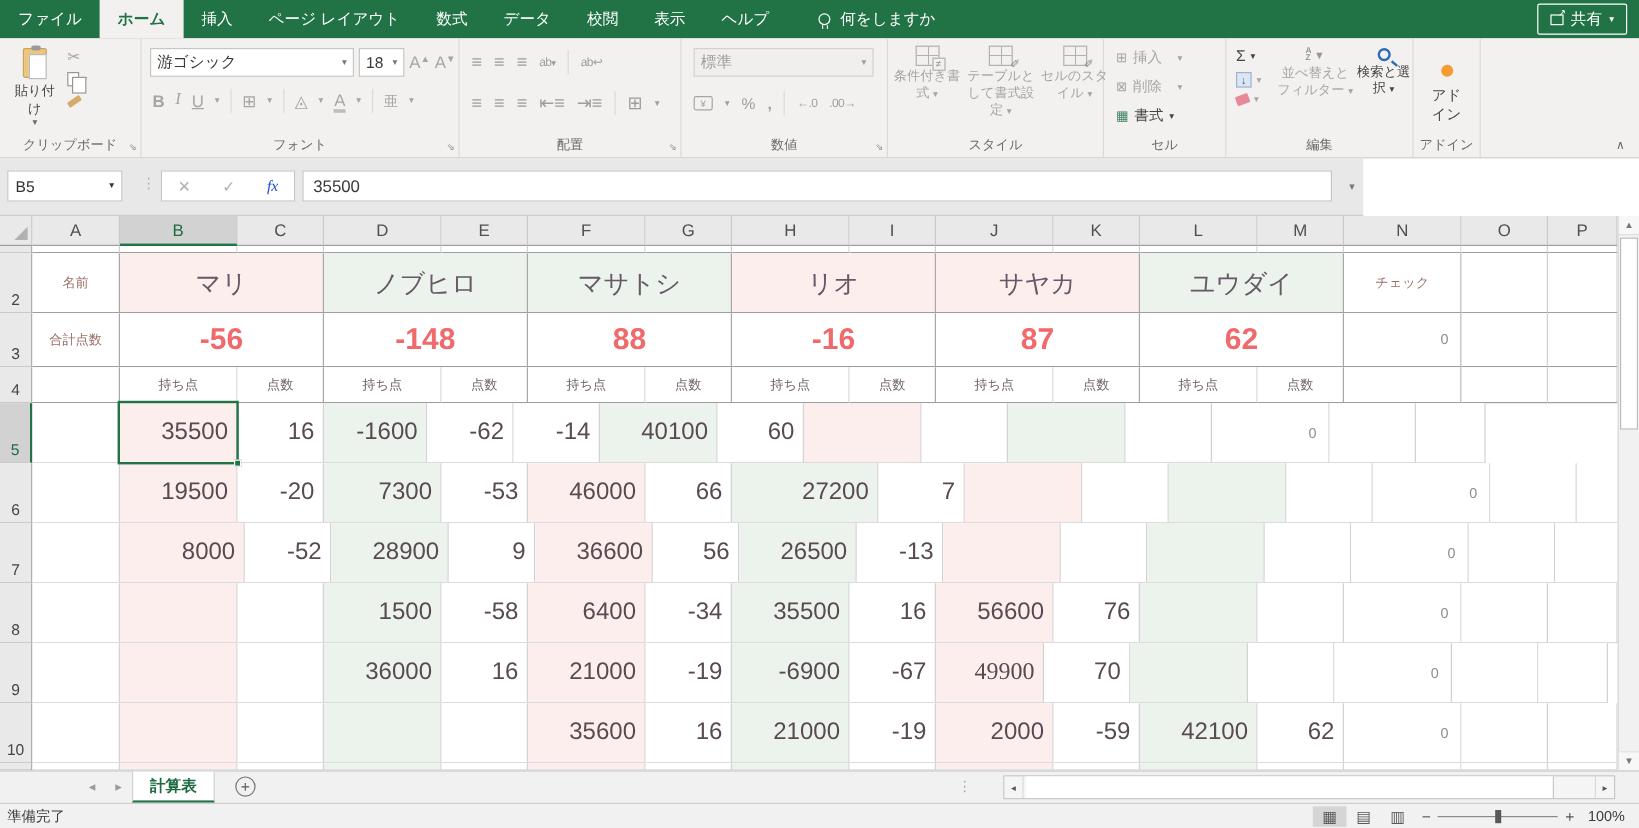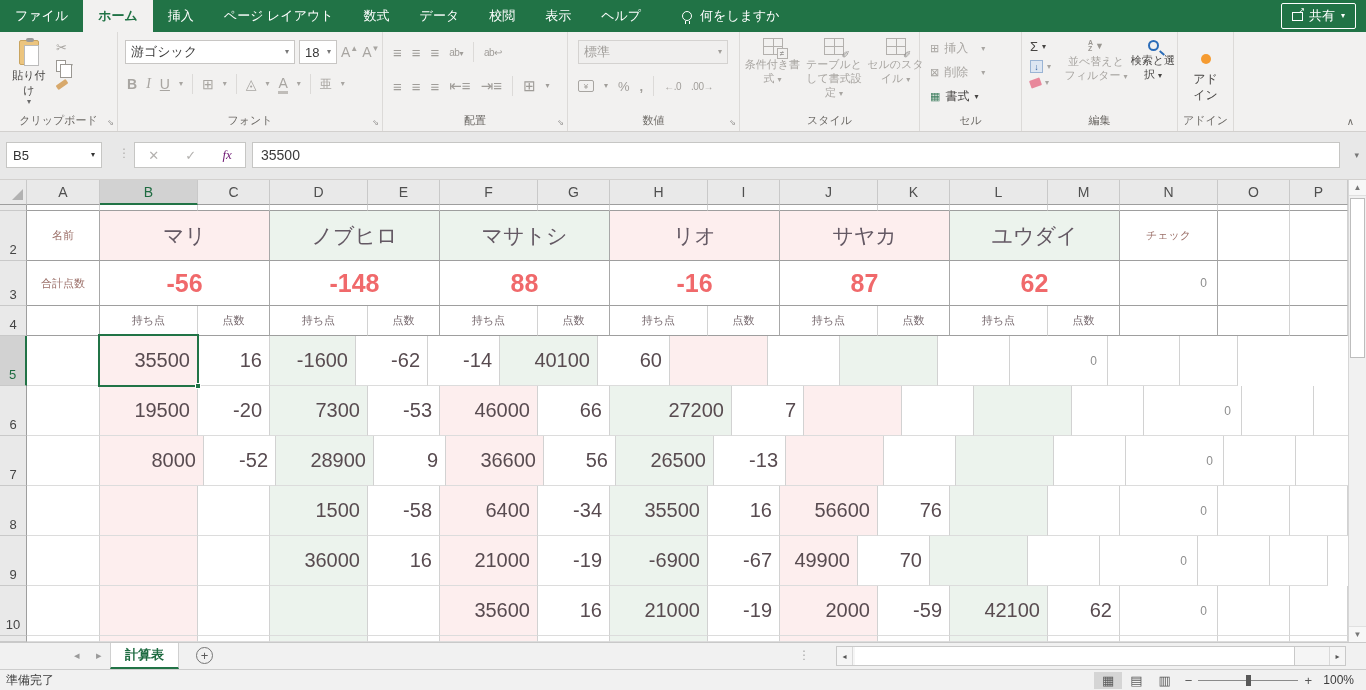--- a/index.html
+++ b/index.html
@@ -72,26 +72,26 @@
 .edbtn{position:absolute;top:8px;display:flex;flex-direction:column;align-items:center;gap:3px}
 .azic{display:flex;flex-direction:column;font-size:7px;line-height:6px;color:#9a9792;font-weight:bold}
 .funnel{color:#9a9792;font-size:9px}
 .mag{width:11px;height:11px;border:2px solid #2b6cb8;border-radius:50%;position:relative}
 .mag::after{content:"";position:absolute;left:9px;top:10px;width:6px;height:2px;background:#2b6cb8;transform:rotate(40deg)}
 .addin-dot{position:absolute;left:50%;top:22px;transform:translateX(-50%);width:10px;height:10px;border-radius:50%;background:#f59b31}
 .addin-lbl{position:absolute;left:0;right:0;top:40px;text-align:center;font-size:12px;color:#474543;line-height:1.3;white-space:pre-line}
 .ribcollapse{position:absolute;right:12px;bottom:4px;font-size:10px;color:#6c6965}
 
 
-.fbar{position:absolute;top:132px;left:0;width:1366px;height:48px;background:#e8e8e8;border-bottom:1px solid #d2d0ce}
+.fbar{position:absolute;top:132px;left:0;width:1136px;height:48px;background:#e8e8e8;border-bottom:1px solid #d2d0ce}
 .namebox{position:absolute;left:6px;top:10px;width:96px;height:26px;background:#fff;border:1px solid #c6c6c4;display:flex;align-items:center;justify-content:space-between;padding:0 6px;font-size:13px;color:#333}
 .fdots{position:absolute;left:118px;top:14px;color:#b0aeac;font-size:12px}
 .fxbox{position:absolute;left:134px;top:10px;width:112px;height:26px;background:#fff;border:1px solid #c6c6c4;display:flex;align-items:center;justify-content:space-around;font-size:13px}
 .fxbox .x{color:#b3b1af}.fxbox .ck{color:#b3b1af}
-.fxbox .fx{font-family:"Liberation Serif",serif;font-style:italic;color:#701a75}
+.fxbox .fx{font-family:"Liberation Serif",serif;font-style:italic;color:#1d4ed8}
 .finput{position:absolute;left:252px;top:10px;right:26px;height:26px;background:#fff;border:1px solid #c6c6c4;display:flex;align-items:center;padding:0 8px;font-size:14px;color:#3a3a3a}
 .fexp{position:absolute;right:7px;top:18px;font-size:9px;color:#777}
 
 
 .grid{position:absolute;top:180px;left:0;width:1366px;height:462px;background:#fff;overflow:hidden}
 .hdrrow{display:flex}
 .ch{height:25px;flex:none;display:flex;align-items:center;justify-content:center;background:#e9e9e9;border-right:1px solid #c9c9c9;border-bottom:1px solid #9e9e9e;font-size:14px;color:#4f4f4f}
 .ch.sel{background:#d2d2d2;color:#1e6b41;border-bottom:2px solid #217346}
 .ch0{position:relative}
 .ch0::after{content:"";position:absolute;right:3px;bottom:4px;border-left:11px solid transparent;border-bottom:11px solid #b2b2b2}
@@ -529,21 +529,21 @@
           <div class="rh">9</div>
           <div class="cell " style="width: 73px;"></div>
           <div class="cell num pink" style="width: 98px;"></div>
           <div class="cell num" style="width: 72px;"></div>
           <div class="cell num green" style="width: 98px;">36000</div>
           <div class="cell num" style="width: 72px;">16</div>
           <div class="cell num pink" style="width: 98px;">21000</div>
           <div class="cell num" style="width: 72px;">-19</div>
           <div class="cell num green" style="width: 98px;">-6900</div>
           <div class="cell num" style="width: 72px;">-67</div>
-          <div class="cell num pink" style="width: 78px;">49900</div>
+          <div class="cell num pink" style="width: 90px; font-family: Liberation Serif, serif;">49900</div>
           <div class="cell num" style="width: 72px;">70</div>
           <div class="cell num green" style="width: 98px;"></div>
           <div class="cell num" style="width: 72px;"></div>
           <div class="cell zero" style="width: 98px;">0</div>
           <div class="cell " style="width: 72px;"></div>
           <div class="cell " style="width: 58px;"></div>
         </div>
         <div class="grow" style="height: 50px;">
           <div class="rh">10</div>
           <div class="cell " style="width: 73px;"></div>

